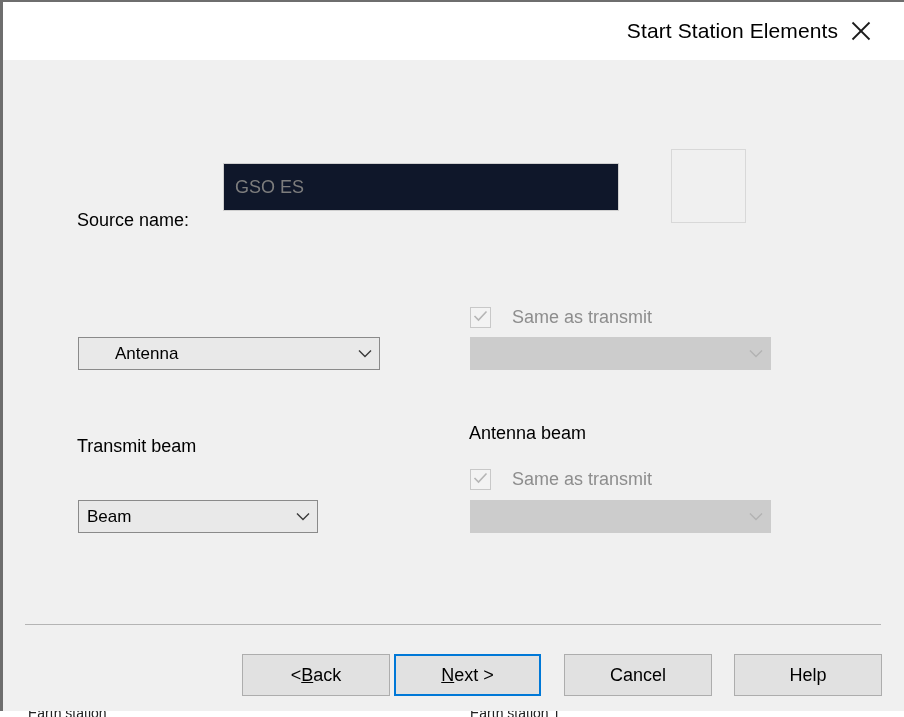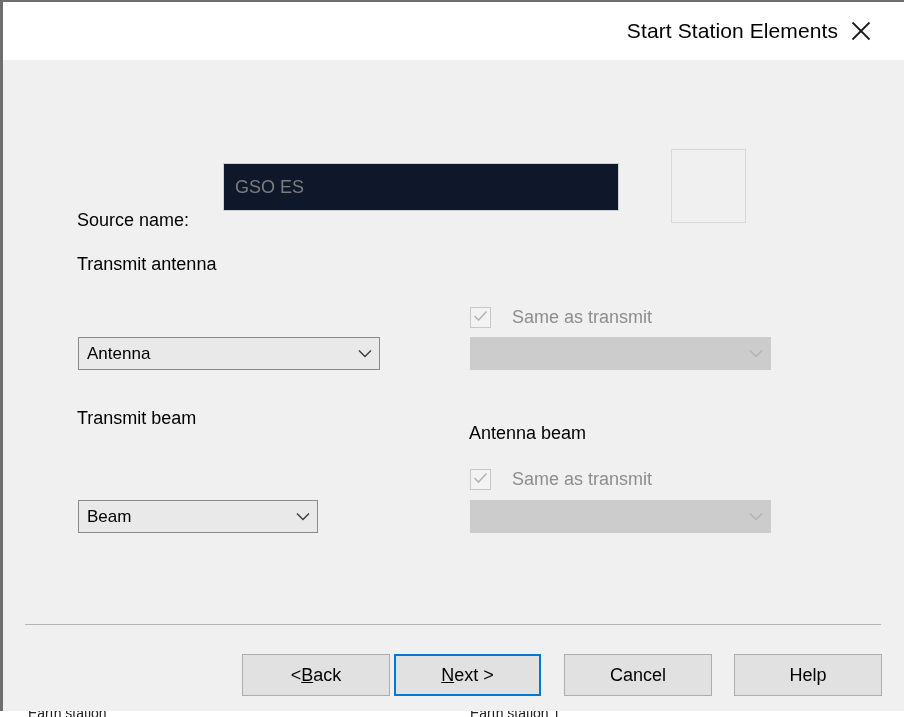--- a/index.html
+++ b/index.html
@@ -252,23 +252,22 @@
   </div>
 
   <div class="dlg-body">
 
     <div class="lbl" style="left:74px; top:114px;margin-top:36px;">Source name:</div>
 
     <input class="source-input" type="text" readonly="" value="GSO ES" style="">
 
     <div class="preview-box"></div>
 
-    <div class="lbl" style="left:74px; top:194px;">Transmit antenna</div>
-
-    <div class="combo enabled" style="left:75px; top:277px; width:302px;">
+
+    <div class="combo enabled" style="left:75px; top:277px; width:302px;padding-left:28px;">
       <span class="combo-text">Antenna</span>
       <span class="chev">
         <svg width="14" height="9" viewBox="0 0 14 9">
           <polyline points="1,1.5 7,7.5 13,1.5" fill="none" stroke="#3a3a3a" stroke-width="1.4"></polyline>
         </svg>
       </span>
     </div>
 
 
     <div class="cb-row" style="left:467px; top:245px;">
@@ -284,21 +283,21 @@
 
     <div class="combo disabled" style="left:467px; top:277px; width:301px;">
       <span class="combo-text"></span>
       <span class="chev">
         <svg width="14" height="9" viewBox="0 0 14 9">
           <polyline points="1,1.5 7,7.5 13,1.5" fill="none" stroke="#b2b2b2" stroke-width="1.4"></polyline>
         </svg>
       </span>
     </div>
 
-    <div class="lbl" style="left:74px; top:348px;">Transmit beam</div>
+    <div class="lbl" style="left:74px; top:376px;">Transmit beam</div>
 
     <div class="combo enabled" style="left:75px; top:440px; width:240px;">
       <span class="combo-text">Beam</span>
       <span class="chev">
         <svg width="14" height="9" viewBox="0 0 14 9">
           <polyline points="1,1.5 7,7.5 13,1.5" fill="none" stroke="#3a3a3a" stroke-width="1.4"></polyline>
         </svg>
       </span>
     </div>
 

